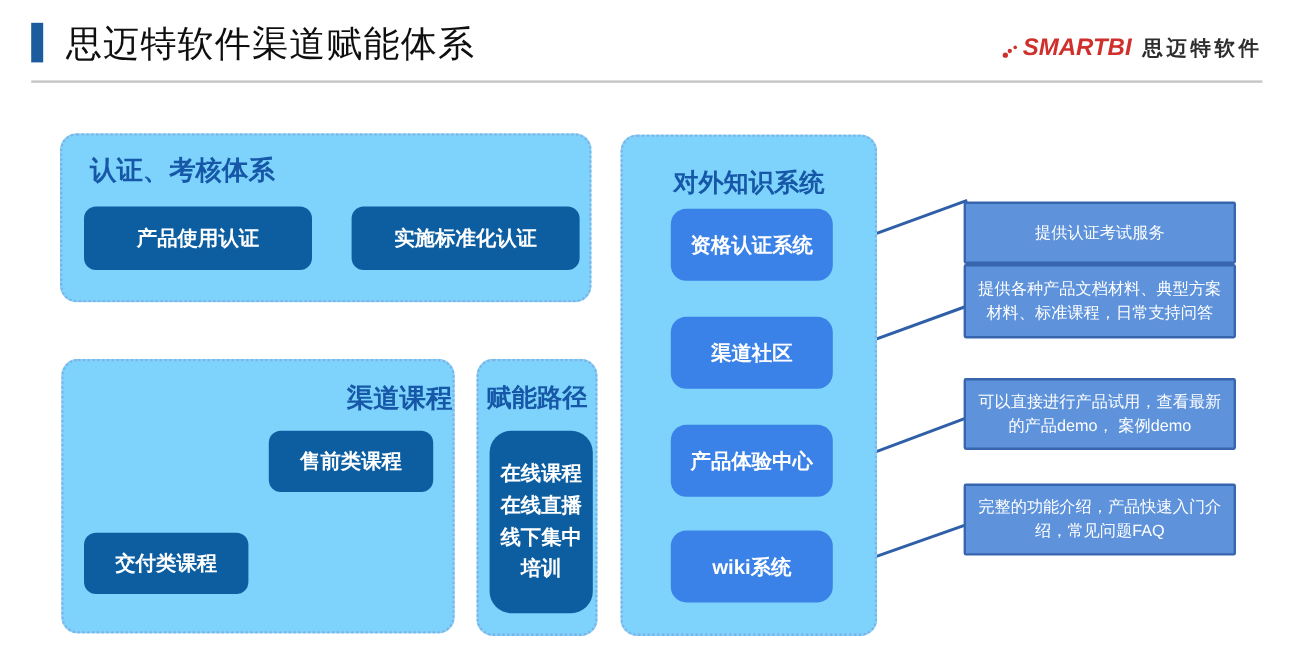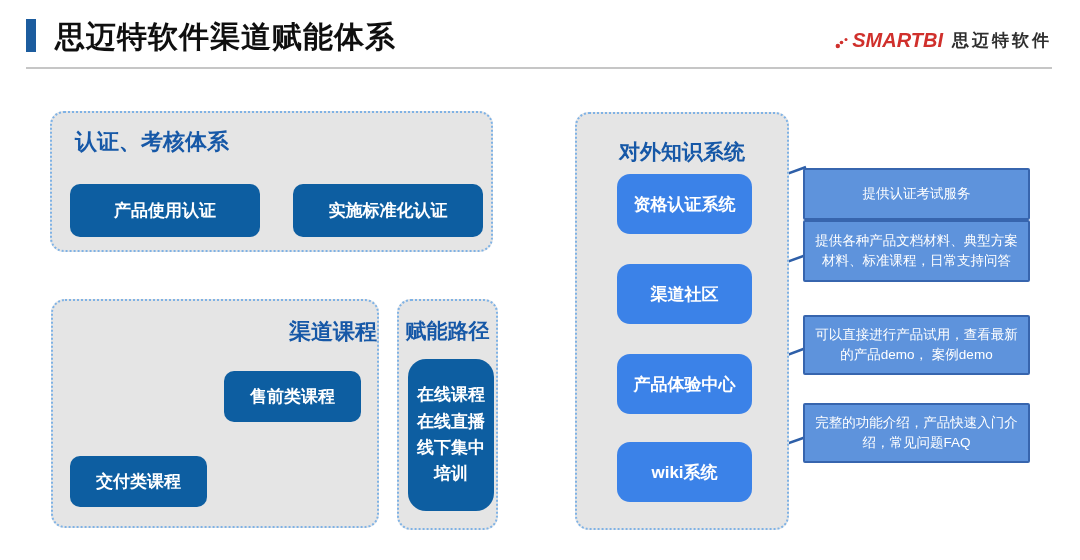--- a/index.html
+++ b/index.html
@@ -1,44 +1,44 @@
 <!DOCTYPE html>
 <html><head>
 <meta charset="utf-8">
 <style>
   * { margin:0; padding:0; box-sizing:border-box; }
   body { background:#ffffff; font-family:"Liberation Sans", sans-serif; }
   .canvas { position:relative; width:1080px; height:560px; background:#ffffff; overflow:hidden; }
 
   
   .accent-bar { position:absolute; left:26px; top:19px; width:10px; height:33px; background:#1C5C9E; }
-  .page-title { position:absolute; left:55px; top:17px; font-size:30px; font-weight:700; color:#0f0f0f; letter-spacing:1px; white-space:nowrap; }
+  .page-title { position:absolute; left:55px; top:17px; font-size:30px; font-weight:400; color:#0f0f0f; letter-spacing:1px; white-space:nowrap; }
   .divider { position:absolute; left:26px; top:67px; width:1026px; height:2px; background:#c6c6c6; }
   .logo { position:absolute; right:28px; top:26px; display:flex; align-items:center; }
   .logo-mark { margin-right:2px; margin-top:8px; }
   .logo-brand { font-size:20px; font-weight:800; font-style:italic; color:#D0302C; letter-spacing:0px; }
   .logo-suffix { font-size:17px; font-weight:700; color:#2e2e2e; letter-spacing:3px; margin-left:9px; }
 
   
-  .panel { position:absolute; background:#e5e5e5; border:2px dotted #7FB2E5; border-radius:14px; }
+  .panel { position:absolute; background:#7dd3fc; border:2px dotted #7FB2E5; border-radius:14px; }
   .panel-heading { position:absolute; color:#1658A7; font-weight:800; white-space:nowrap; }
   .panel-cert { left:50px; top:111px; width:443px; height:141px; }
   .panel-courses { left:51px; top:299px; width:328px; height:229px; }
   .panel-path { left:397px; top:299px; width:101px; height:231px; }
-  .panel-knowledge { left:575px; top:112px; width:214px; height:418px; }
+  .panel-knowledge { left:517px; top:112px; width:214px; height:418px; }
 
   .heading-cert { left:23px; top:14px; font-size:22px; }
   .heading-courses { left:0; right:0; top:16px; font-size:22px; text-align:right; }
   .heading-path { left:0; right:0; top:16px; font-size:21px; text-align:center; }
   .heading-knowledge { left:0; right:0; top:24px; font-size:21px; text-align:center; }
 
   
   .dark-btn { position:absolute; background:#0D5EA1; border-radius:10px; color:#ffffff;
               font-weight:700; font-size:17px; display:flex; align-items:center; justify-content:center;
-              text-align:right; white-space:nowrap;margin-top:12px; }
+              text-align:right; white-space:nowrap; }
   .tall-btn { position:absolute; left:9px; top:58px; width:86px; height:152px; background:#0D5EA1;
               border-radius:18px; color:#ffffff; font-weight:700; font-size:17px; line-height:1.55;
               display:flex; align-items:center; justify-content:center; text-align:center; white-space:pre-line; }
   .bright-btn { position:absolute; left:40px; width:135px; height:60px; background:#3B82E8; border-radius:13px;
               color:#ffffff; font-weight:700; font-size:17px; display:flex; align-items:center; justify-content:center; }
 
   .cert-btn-1 { left:18px; top:59px; width:190px; height:53px; }
   .cert-btn-2 { left:241px; top:59px; width:190px; height:53px; }
   .course-btn-1 { left:17px;  top:58px;  width:137px; height:51px; }
   .course-btn-2 { left:171px; top:58px;  width:137px; height:51px; }

